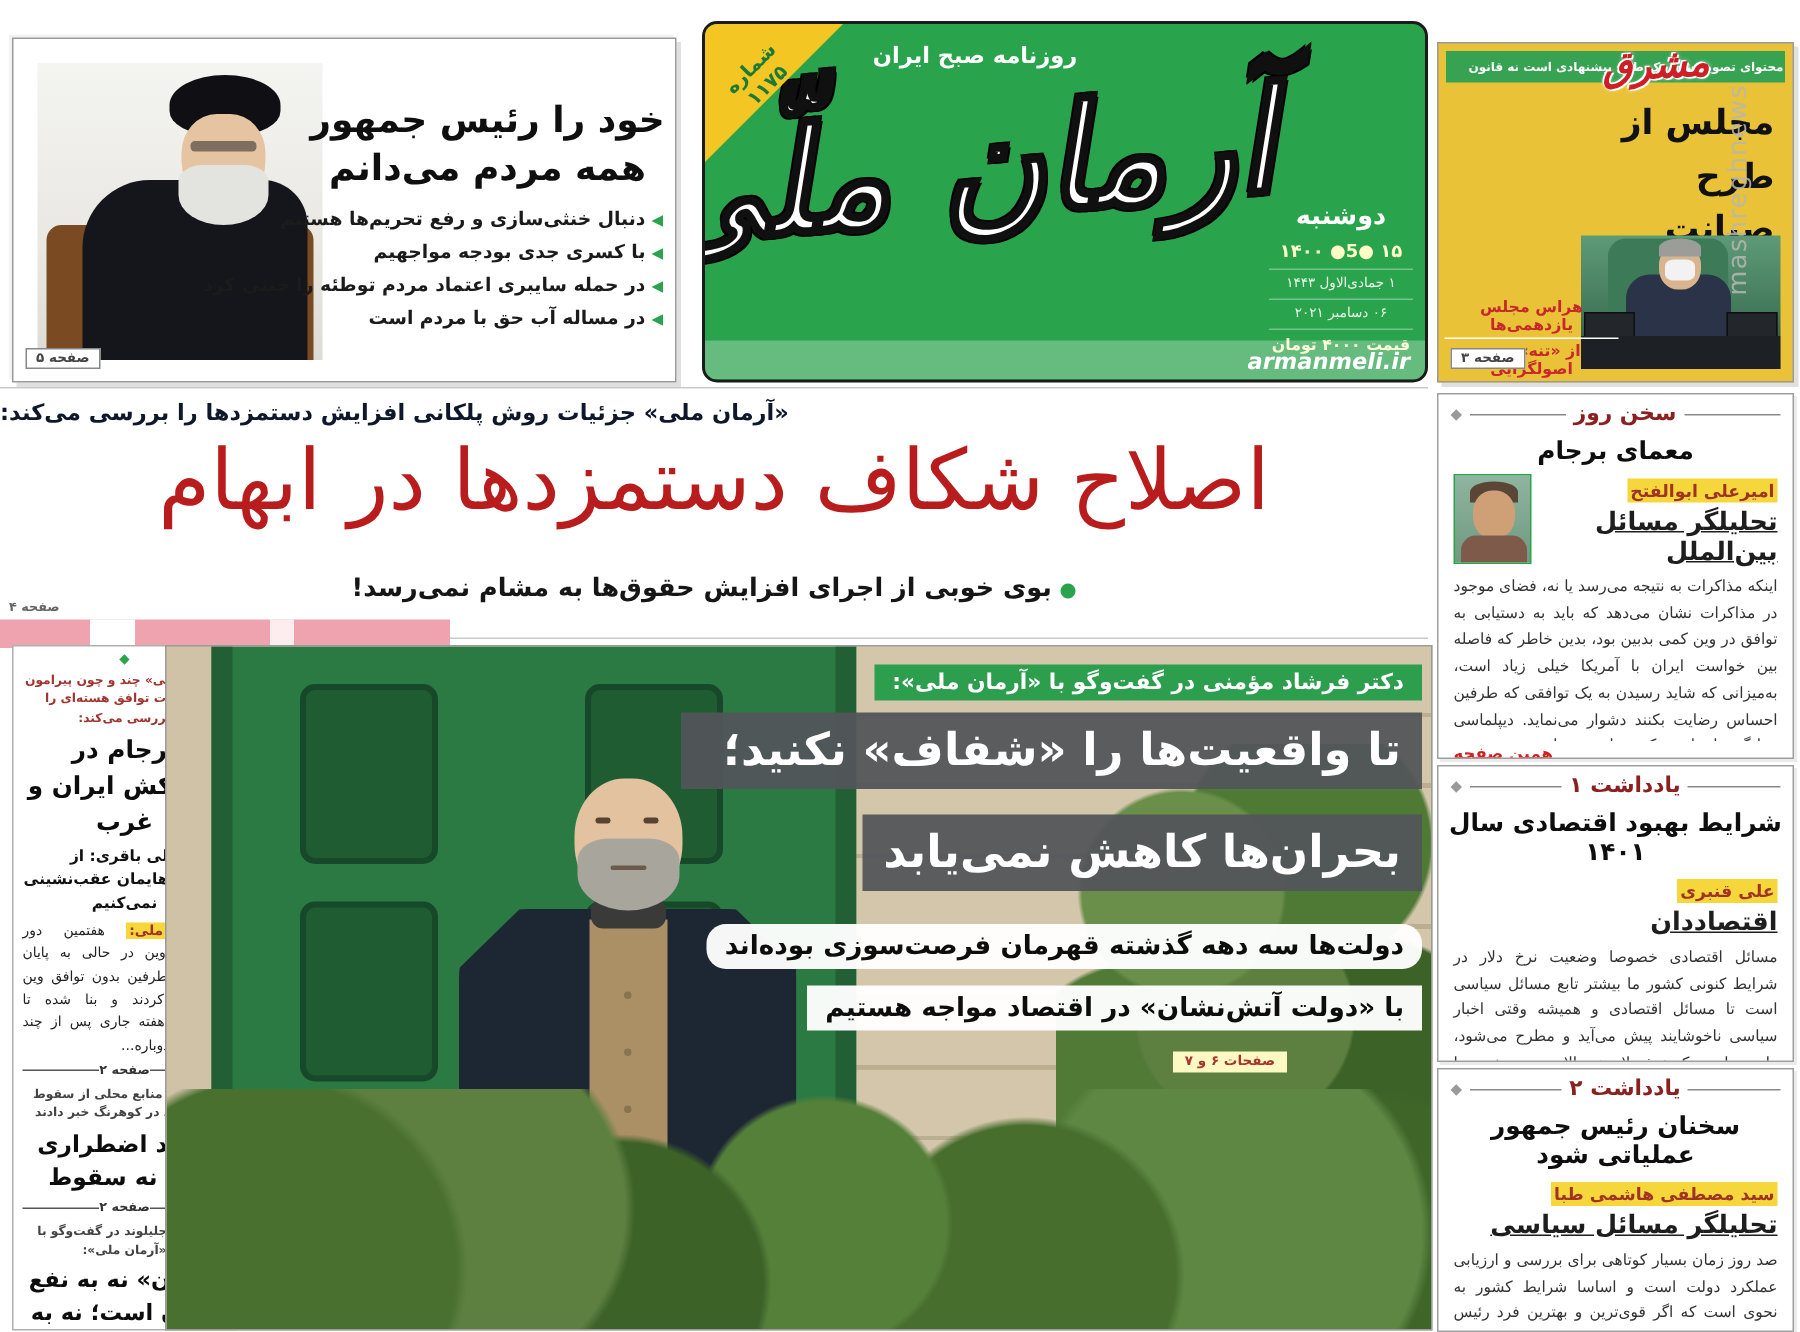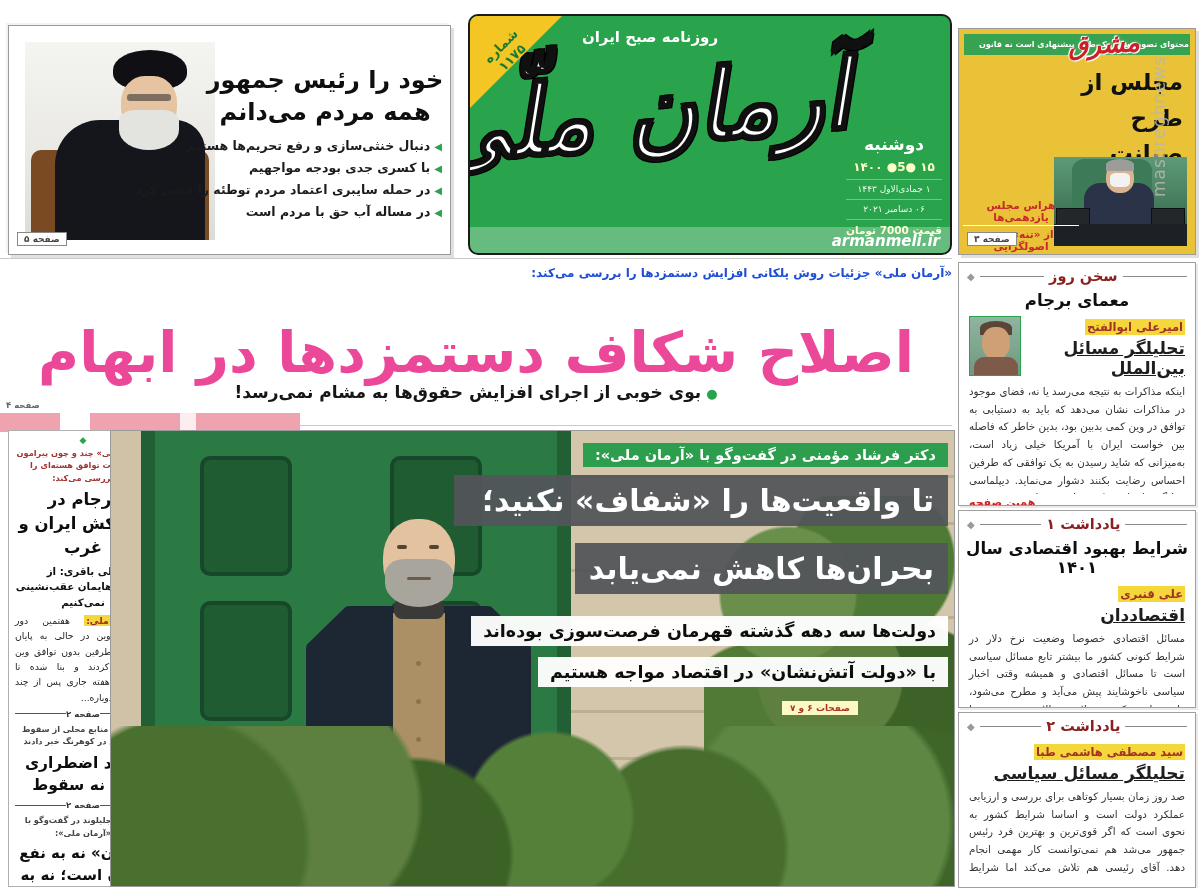--- a/index.html
+++ b/index.html
@@ -76,23 +76,23 @@
   .mj-mon1  { position:absolute; left:2px; bottom:14px; width:34px; height:24px; background:#23272c; border:1px solid #0e0f11; }
   .mj-mon2  { position:absolute; right:2px; bottom:14px; width:34px; height:24px; background:#23272c; border:1px solid #0e0f11; }
   #mj-sub { position:absolute; right:116px; top:168px; width:116px; text-align:center; }
   .mj-sub-line { color:#c7282c; font-weight:900; font-size:10.5px; padding:2px 0; border-bottom:1px solid #fff; }
   #mj-tag { position:absolute; left:8px; bottom:8px; }
   #mj-watermark { position:absolute; right:26px; top:18px; height:150px; color:#b7b7b3; font-size:17px;
     writing-mode:vertical-rl; transform:rotate(180deg); letter-spacing:1px; opacity:.85; direction:ltr; }
 
   
   .hrule { background:#c9c9c9; height:1px; }
-  #lead-kicker { left:0; top:266px; width:952px; text-align:right; color:#1d4ed8; font-weight:bold; font-size:12px; }
-  #lead-title { left:0; top:288px; width:952px; text-align:center; color:#ec4899; font-weight:700; font-size:56px;
-    letter-spacing:-1px; white-space:nowrap;margin-top:32px; }
+  #lead-kicker { left:0; top:266px; width:952px; text-align:left; color:#0f172a; font-weight:bold; font-size:15px; }
+  #lead-title { left:0; top:288px; width:952px; text-align:center; color:#b91c1c; font-weight:400; font-size:56px;
+    letter-spacing:-1px; white-space:nowrap; }
   #lead-sub { left:0; top:382px; width:952px; text-align:center; color:#161616; font-weight:900; font-size:17px; }
   #lead-sub .dot-icon { color:#2aa34d; font-size:13px; margin-left:5px; }
   #lead-tag { left:6px; top:400px; font-size:8.5px; color:#666; font-weight:bold; }
   #pink-banner { left:0; top:413px; width:300px; height:19px; background:#efa3ae;
     background-image:linear-gradient(90deg, transparent 60px, #fff 60px, #fff 90px, transparent 90px, transparent 180px, rgba(255,255,255,.8) 180px, rgba(255,255,255,.8) 196px, transparent 196px); }
 
   
   .section { position:absolute; left:958px; width:238px; background:#fff; border:1px solid #9f9f9f; overflow:hidden;
     box-shadow:2px 2px 0 rgba(0,0,0,.08); }
   #sec-speech { top:262px; height:244px; }
@@ -162,21 +162,21 @@
   .pm-eyeR { position:absolute; left:318px; top:114px; width:10px; height:4px; background:#57432f; border-radius:2px; }
 
   #momeni-kicker { position:absolute; right:6px; top:12px; background:#2d9d4e; color:#fff;
     font-weight:900; font-size:14.5px; padding:4px 12px; }
   .momeni-line { position:absolute; right:6px; background:rgba(83,85,89,.94); color:#fff;
     font-weight:900; font-size:30px; padding:8px 14px; white-space:nowrap; }
   #momeni-line1 { top:44px;padding-left:28px; }
   #momeni-line2 { top:112px; }
   .momeni-sub { position:absolute; right:6px; background:rgba(255,255,255,.96); color:#0d0d0d;
     font-weight:900; font-size:17.5px; padding:5px 12px; white-space:nowrap; }
-  #momeni-sub1 { top:185px; }
+  #momeni-sub1 { top:185px;border-radius:13px; }
   #momeni-sub2 { top:226px; }
   #momeni-tag { position:absolute; right:96px; top:270px; background:#fef9c3; color:#a8342e;
     font-weight:bold; font-size:9px; padding:2px 8px; }
 </style>
 </head>
 <body>
 
 <div id="page">
 
   <div id="raisi-box" class="abs">
@@ -207,21 +207,21 @@
     <div id="mh-issue">
       <div>شماره</div>
       <div>۱۱۷۵</div>
     </div>
     <div id="mh-tagline">روزنامه صبح ایران</div>
     <div id="mh-dates">
       <div id="mh-weekday">دوشنبه</div>
       <div id="mh-jalali">۱۵ ●5● ۱۴۰۰</div>
       <div id="mh-hijri">۱ جمادی‌الاول ۱۴۴۳</div>
       <div id="mh-greg">۰۶ دسامبر ۲۰۲۱</div>
-      <div id="mh-price">قیمت 7000 تومان</div>
+      <div id="mh-price">قیمت ۴۰۰۰ تومان</div>
     </div>
     <div id="mh-webstrip"></div>
     <div id="mh-website">armanmeli.ir</div>
   </div>
 
   <div id="majles-box" class="abs">
     <div id="mj-strip">محتوای تصویب‌شده یک طرح پیشنهادی است نه قانون</div>
     <div id="mj-logo">مشرق</div>
     <div id="mj-headline">
       <div>مجلس از</div>
@@ -298,20 +298,21 @@
 
   </div>
 
   <div id="sec-note2" class="section">
     <div class="sec-header">
       <span class="hdr-line"></span>
       <span class="hdr-title">یادداشت ۲</span>
       <span class="hdr-line"></span>
       <span class="hdr-diamond">◆</span>
     </div>
+    <div class="sec-title">سخنان رئیس جمهور عملیاتی شود</div>
     <div class="author-row">
       <div class="author-meta">
         <div><span class="author-name">سید مصطفی هاشمی طبا</span></div>
         <div class="author-role">تحلیلگر مسائل سیاسی</div>
       </div>
     </div>
     <div class="sec-body" style="height:92px; overflow:hidden;">صد روز زمان بسیار کوتاهی برای بررسی و ارزیابی عملکرد دولت است و اساسا شرایط کشور به نحوی است که اگر قوی‌ترین و بهترین فرد رئیس جمهور می‌شد هم نمی‌توانست کار مهمی انجام دهد. آقای رئیسی هم تلاش می‌کند اما شرایط طوری نیست که بتواند کار خاصی انجام دهد به علاوه اینکه به نظر می‌رسد در شرایط قرار...</div>
   </div>
 
   <div id="left-col" class="abs">

